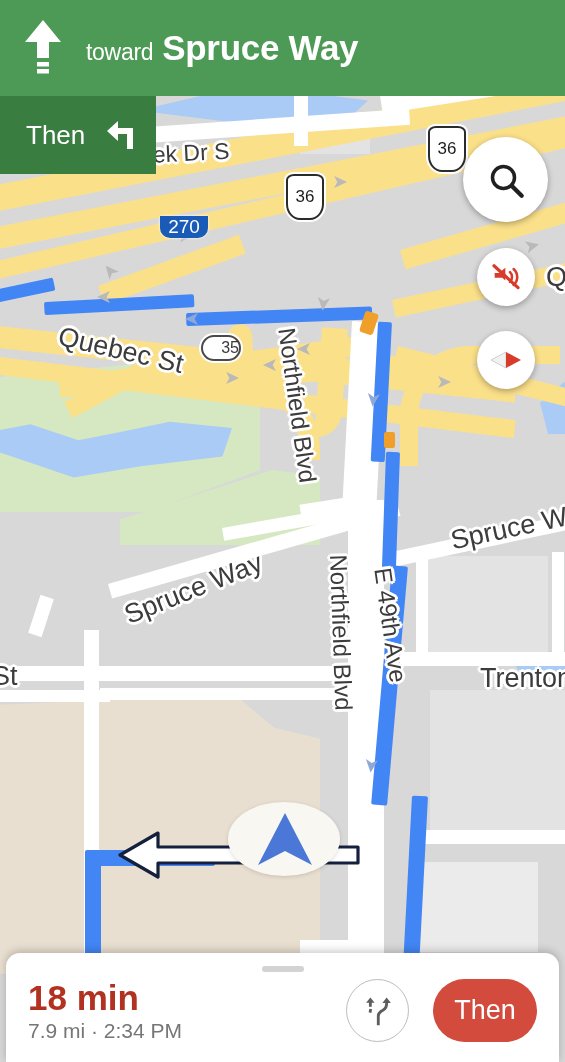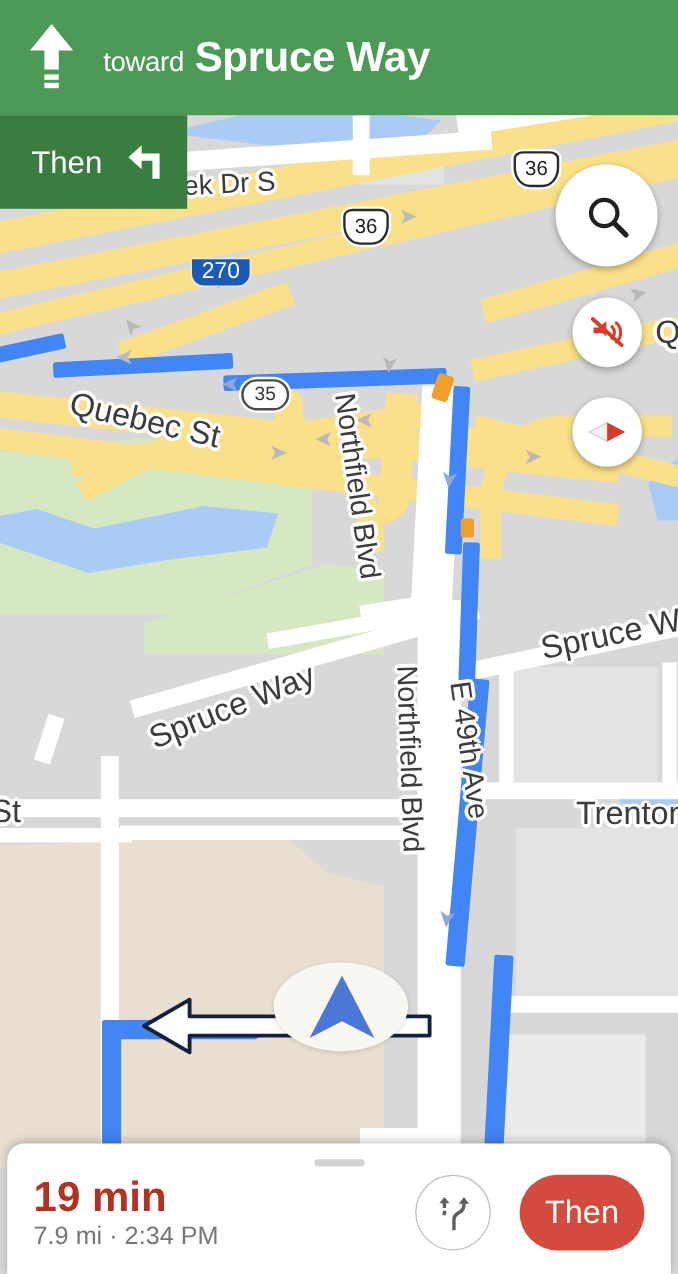--- a/index.html
+++ b/index.html
@@ -66,21 +66,21 @@
     paint-order: stroke fill;
     text-shadow:
       2px 0 0 #fff, -2px 0 0 #fff, 0 2px 0 #fff, 0 -2px 0 #fff,
       2px 2px 0 #fff, -2px 2px 0 #fff, 2px -2px 0 #fff, -2px -2px 0 #fff,
       3px 0 0 #fff, -3px 0 0 #fff, 0 3px 0 #fff, 0 -3px 0 #fff;
   }
   .lbl span { -webkit-text-stroke: 0; }
 
   
   .shield-us {
-    position:absolute; width:38px; height:30px; background:#fff;
+    position:absolute; width:38px; height:46px; background:#fff;
     border:2px solid #2b2b2b; border-radius: 8px 8px 14px 14px / 6px 6px 16px 16px;
     color:#1e1e1e; font-size:17px; font-weight:normal;
     display:flex; align-items:center; justify-content:center;
     box-shadow: 0 0 0 2px #fff;
   }
   .shield-oval {
     position:absolute; width:40px; height:26px; background:#fff;
     border:2px solid #4a4a4a; border-radius:14px;
     color:#3a3a3a; font-size:16px;
     display:flex; align-items:center; justify-content:center;
@@ -265,21 +265,21 @@
       <span>36</span>
     </div>
     <div class="shield-i" style="left:160px; top:176px;">
       <div class="top"></div>
       <div class="bot">270</div>
     </div>
     <div class="shield-i" style="left:479px; top:114px;">
       <div class="top"></div>
       <div class="bot">270</div>
     </div>
-    <div class="shield-oval" style="left:201px; top:316px;">
+    <div class="shield-oval" style="left:201px; top:335px;justify-content:flex-end;">
       <span>35</span>
     </div>
 
     <div class="lbl" style="left:140px; top:140px; transform:rotate(-3deg); font-size:23px;">
       <span>eek Dr S</span></div>
     <div class="lbl" style="left:57px; top:335px; transform:rotate(13deg); font-size:27px;">
       <span>Quebec St</span></div>
     <div class="lbl" style="left:300px; top:326px; transform:rotate(82deg); transform-origin:left top; font-size:24px;">
       <span>Northfield Blvd</span></div>
     <div class="lbl" style="left:352px; top:554px; transform:rotate(88deg); transform-origin:left top; font-size:24px;">
@@ -353,21 +353,21 @@
     <svg width="34" height="22" viewBox="0 0 34 22">
       <path d="M2 11 L17 3 L17 19 Z" fill="#f2f2f2" stroke="#cfcfcf" stroke-width="1"></path>
       <path d="M32 11 L17 3 L17 19 Z" fill="#d93b2b"></path>
     </svg>
   </div>
 
   <div class="sheet">
     <div class="grabber"></div>
     <div class="eta">
       <div class="eta-time">
-        <b>19</b><span class="unit"> </span><span class="unit">min</span>
+        <b>18</b><span class="unit"> </span><span class="unit">min</span>
       </div>
       <div class="eta-sub">7.9 mi · 2:34 PM</div>
     </div>
     <div class="routes-btn">
       <svg width="34" height="34" viewBox="0 0 24 24">
         <path d="M9.6 6.2 L6.6 2.4 L3.6 6.2 L5.6 6.2 L5.6 9 L7.6 9 L7.6 6.2 Z" fill="#5e5e5e"></path>
         <rect x="5.6" y="10.6" width="2" height="2.6" fill="#5e5e5e" transform="rotate(12 6.6 11.9)"></rect>
         <path d="M11.2 22 L11.2 15.5 C11.2 13 13.2 11.6 15.2 10.4 C16.6 9.6 17.1 8.3 17.1 6.4
                  L15.1 6.4 L18.1 2.4 L21.1 6.4 L19.1 6.4 C19.1 9.2 18.3 11 16.2 12.2
                  C14.5 13.2 13.2 14.1 13.2 15.9 L13.2 22 Z" fill="#5e5e5e"></path>

